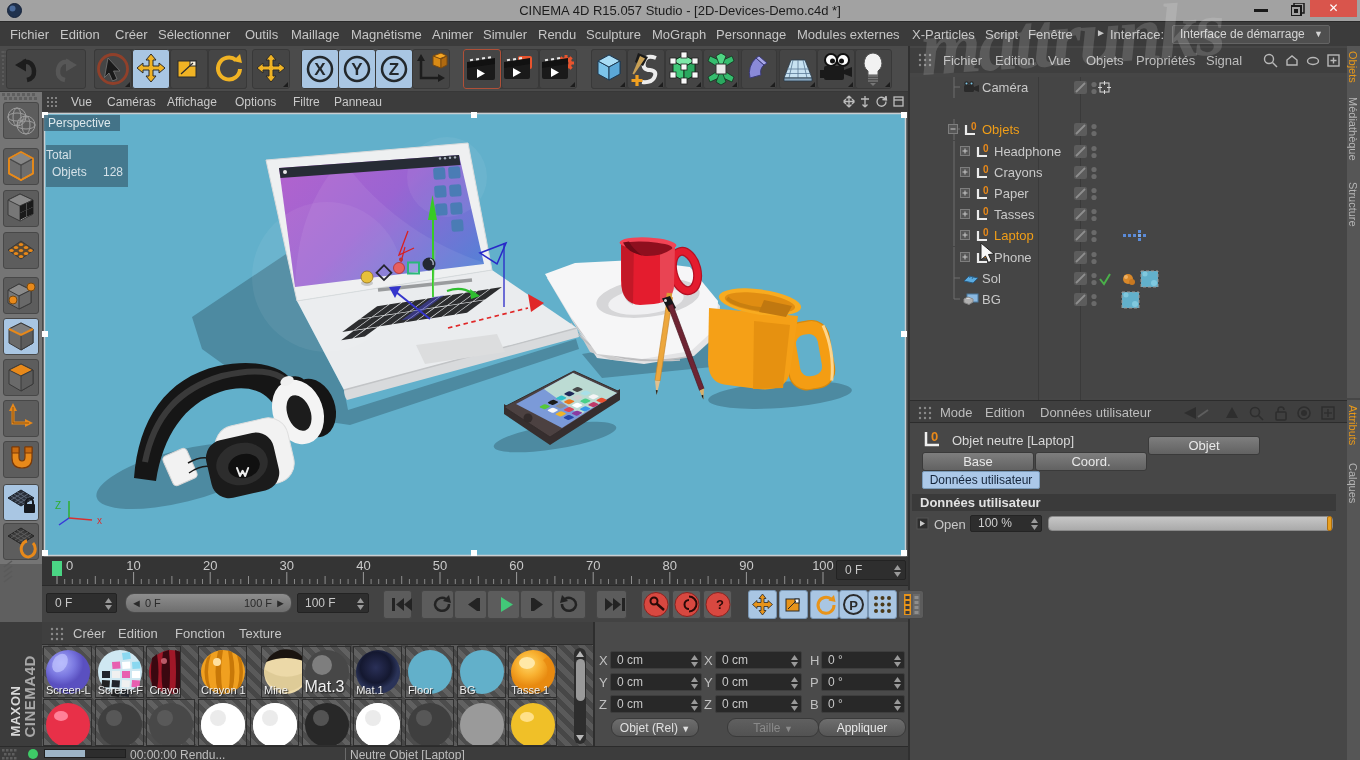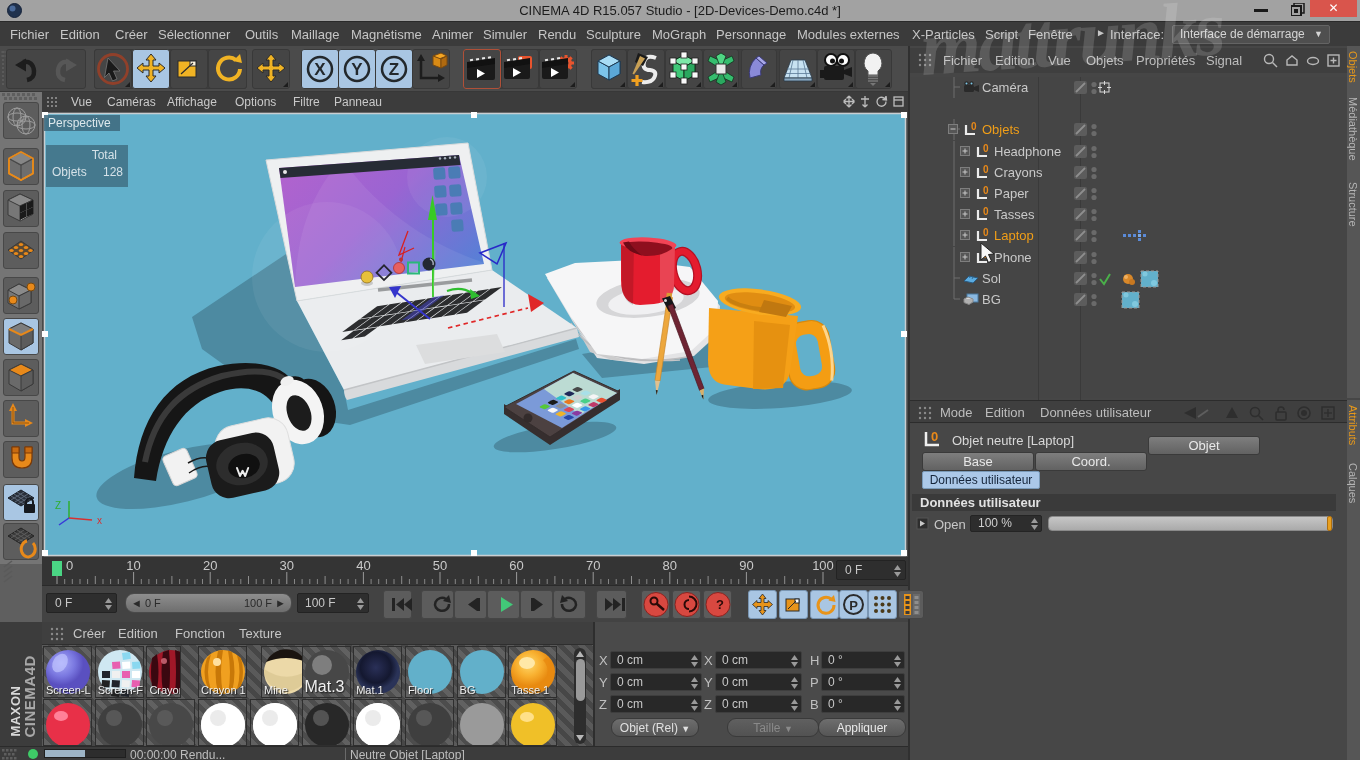--- a/index.html
+++ b/index.html
@@ -679,21 +679,21 @@
 <rect x="429" y="0" width="6" height="6" fill="#ffffff"></rect>
 <rect x="859" y="0" width="6" height="6" fill="#ffffff"></rect>
 <rect x="0" y="219" width="6" height="6" fill="#ffffff"></rect>
 <rect x="859" y="219" width="6" height="6" fill="#ffffff"></rect>
 <rect x="0" y="438" width="6" height="6" fill="#ffffff"></rect>
 <rect x="429" y="438" width="6" height="6" fill="#ffffff"></rect>
 <rect x="859" y="438" width="6" height="6" fill="#ffffff"></rect>
 </svg>
 <div class="abs" style="left:2px;top:3px;width:76px;height:16px;background:rgba(62,105,124,0.85);color:#dde8ec;font-size:12px;line-height:16px;padding-left:4px">Perspective</div>
 <div class="abs" style="left:4px;top:33px;width:82px;height:42px;background:rgba(62,105,124,0.78);color:#d5e2e8;font-size:12px">
-<div style="text-align:right;padding:3px 11px 0 0">Total</div>
+<div style="padding:3px 11px 0 0">Total</div>
 <div style="padding:3px 5px 0 6px">Objets<span style="float:right">128</span></div>
 </div>
 </div>
 <div class="abs" id="rpanel">
       <div id="omhead">
 <svg class="abs" style="left:8px;top:5px" width="16" height="14">
           <g fill="#8a8a8a">
             <circle cx="2" cy="2" r="1.2"></circle>
             <circle cx="7" cy="2" r="1.2"></circle>
             <circle cx="12" cy="2" r="1.2"></circle>

